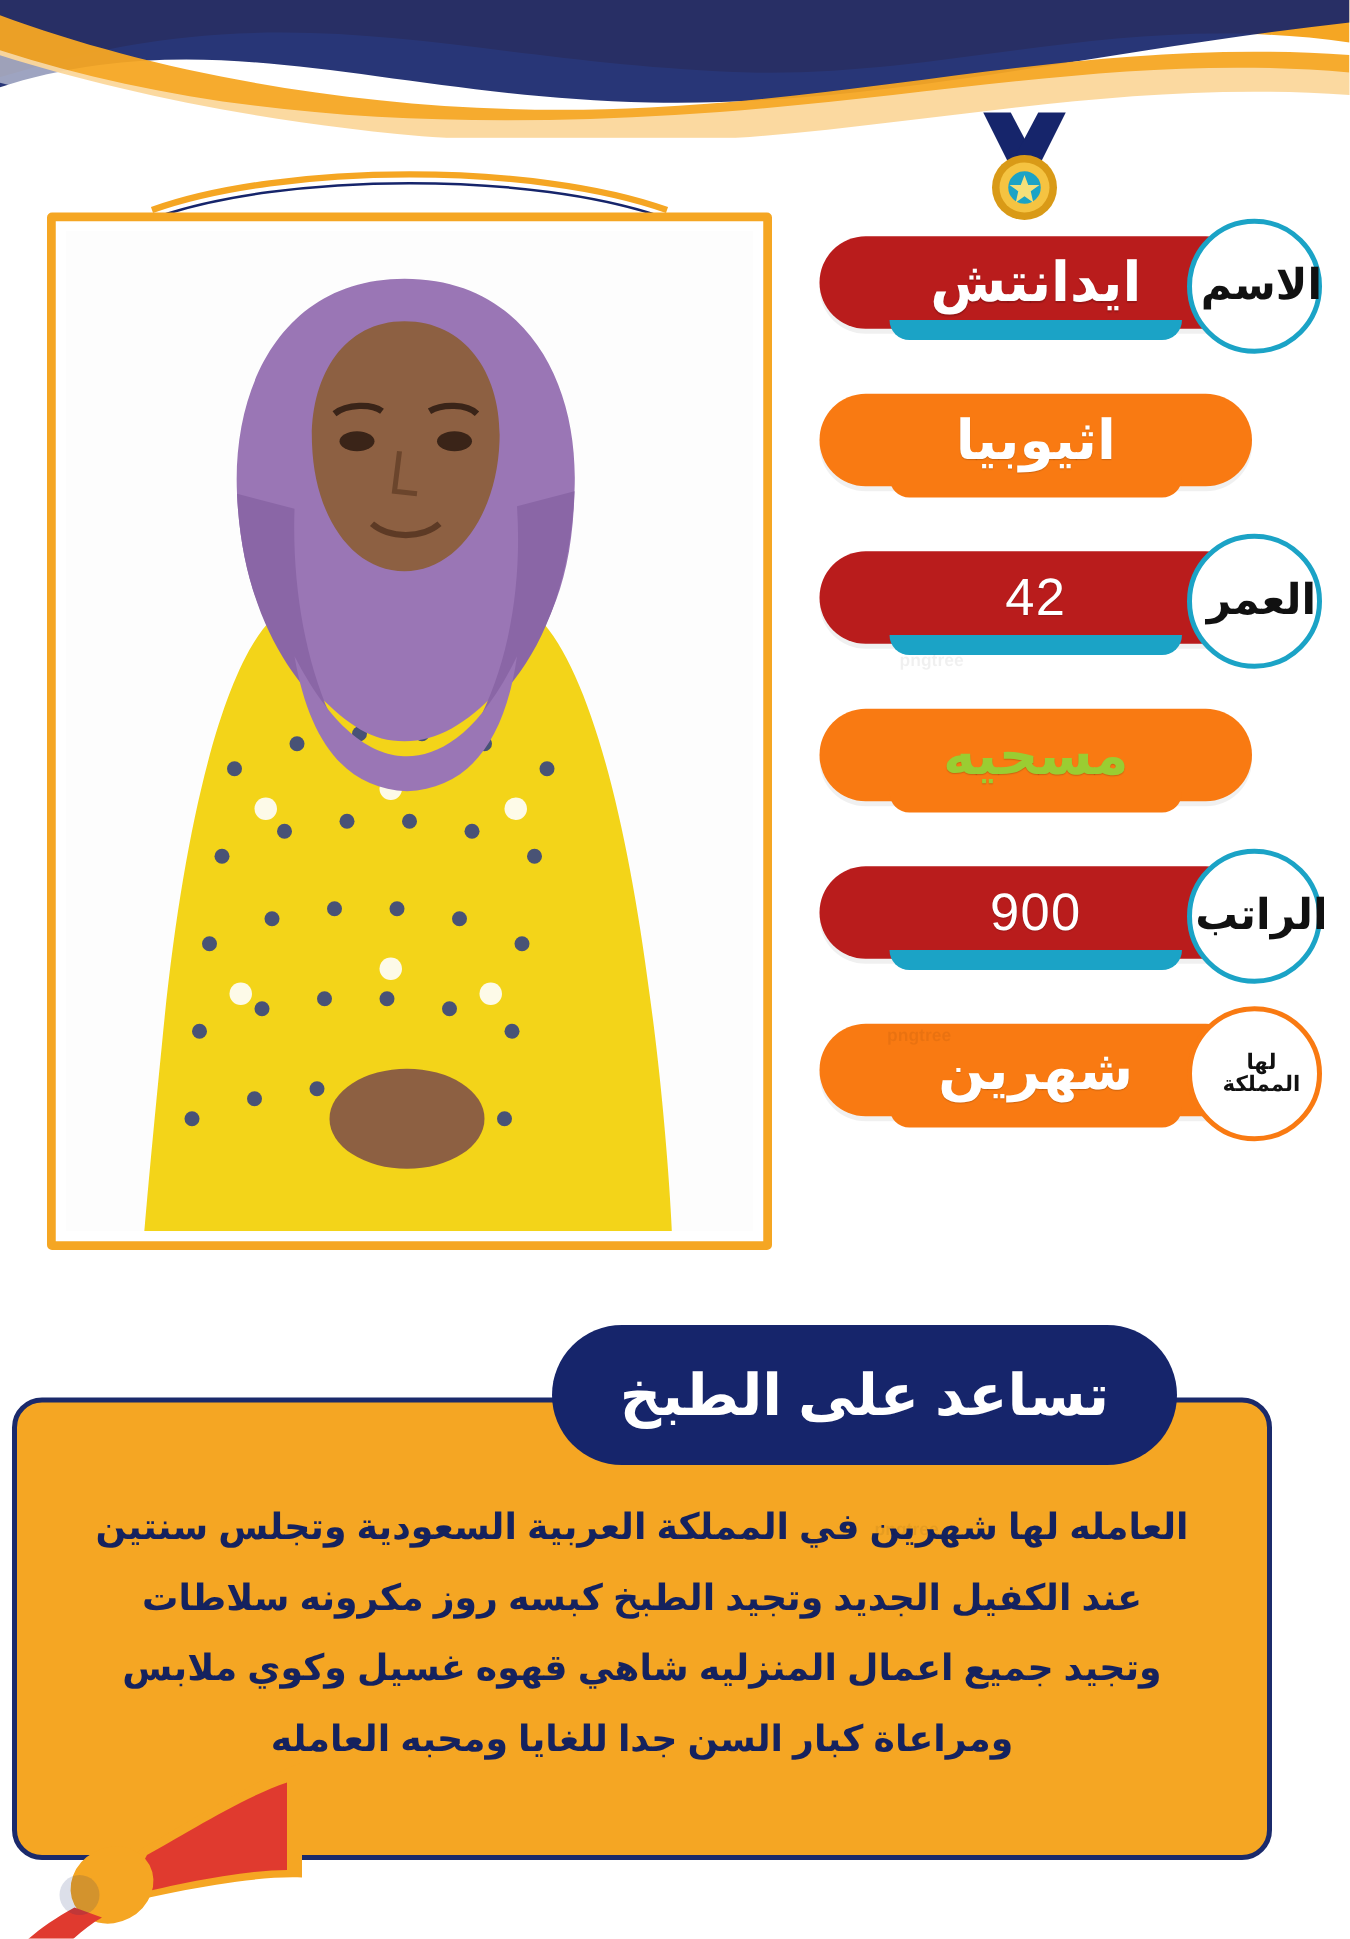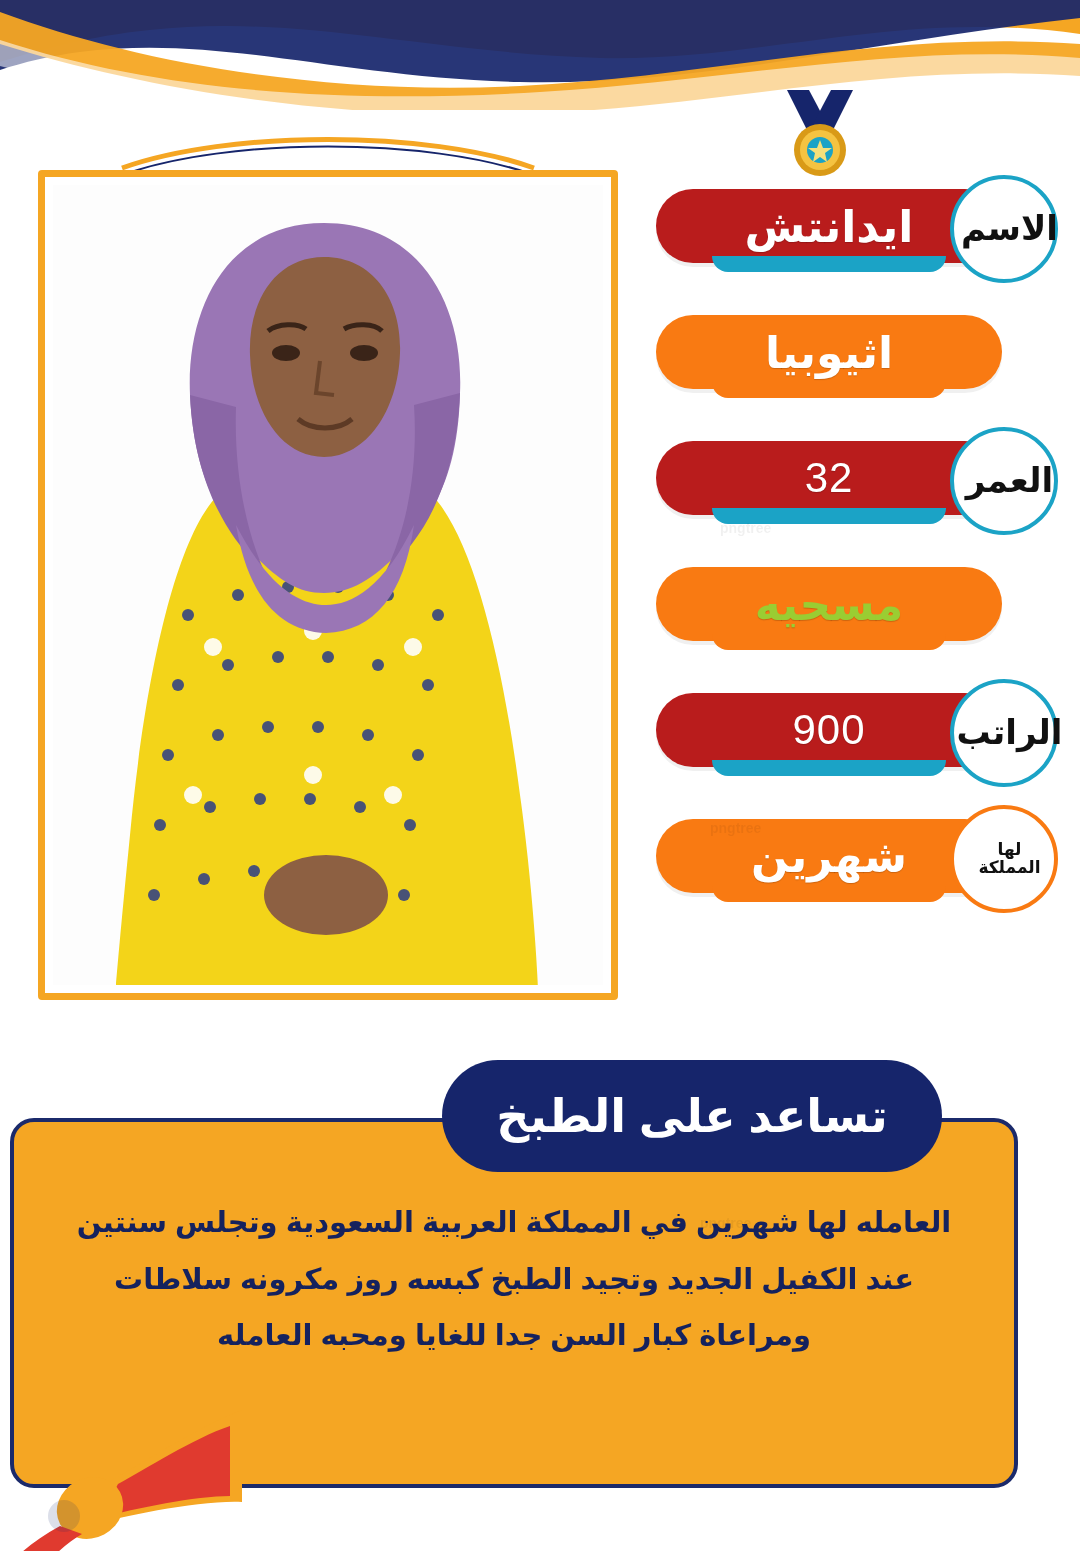--- a/index.html
+++ b/index.html
@@ -285,21 +285,21 @@
 
     <div class="info-row">
       <div class="pill orange">
         <span class="value">اثيوبيا</span>
         <div class="under"></div>
       </div>
     </div>
 
     <div class="info-row">
       <div class="pill cyan">
-        <span class="value num">32</span>
+        <span class="value num">42</span>
         <div class="under"></div>
       </div>
       <div class="label-circle">
         <span>العمر</span>
       </div>
     </div>
 
     <div class="info-row">
       <div class="pill orange">
         <span class="value green">مسحيه</span>
@@ -329,20 +329,21 @@
 
   </div>
 
   <div class="bottom-card">
     <div class="ribbon">
       <span>تساعد على الطبخ</span>
     </div>
     <div class="body-text">
       <p>العامله لها شهرين في المملكة العربية السعودية وتجلس سنتين</p>
       <p>عند الكفيل الجديد وتجيد الطبخ كبسه روز مكرونه سلاطات</p>
+      <p>وتجيد جميع اعمال المنزليه شاهي قهوه غسيل وكوي ملابس</p>
       <p>ومراعاة كبار السن جدا للغايا ومحبه العامله</p>
     </div>
   </div>
 
   <svg class="megaphone" viewBox="0 0 270 200">
     <path d="M248,34 C210,48 150,86 118,104 L92,150 C130,140 206,124 248,126 Z" fill="#f5a623"></path>
     <path d="M236,50 C200,62 150,94 124,108 L106,142 C142,132 202,120 236,120 Z" fill="#e03a2f"></path>
     <ellipse cx="96" cy="132" rx="34" ry="30" transform="rotate(-28 96 132)" fill="#f5a623"></ellipse>
     <path d="M66,150 C40,164 22,180 8,196 L46,196 C58,180 74,166 88,158 Z" fill="#e03a2f"></path>
     <circle cx="70" cy="140" r="16" fill="#16256b" opacity="0.15"></circle>

